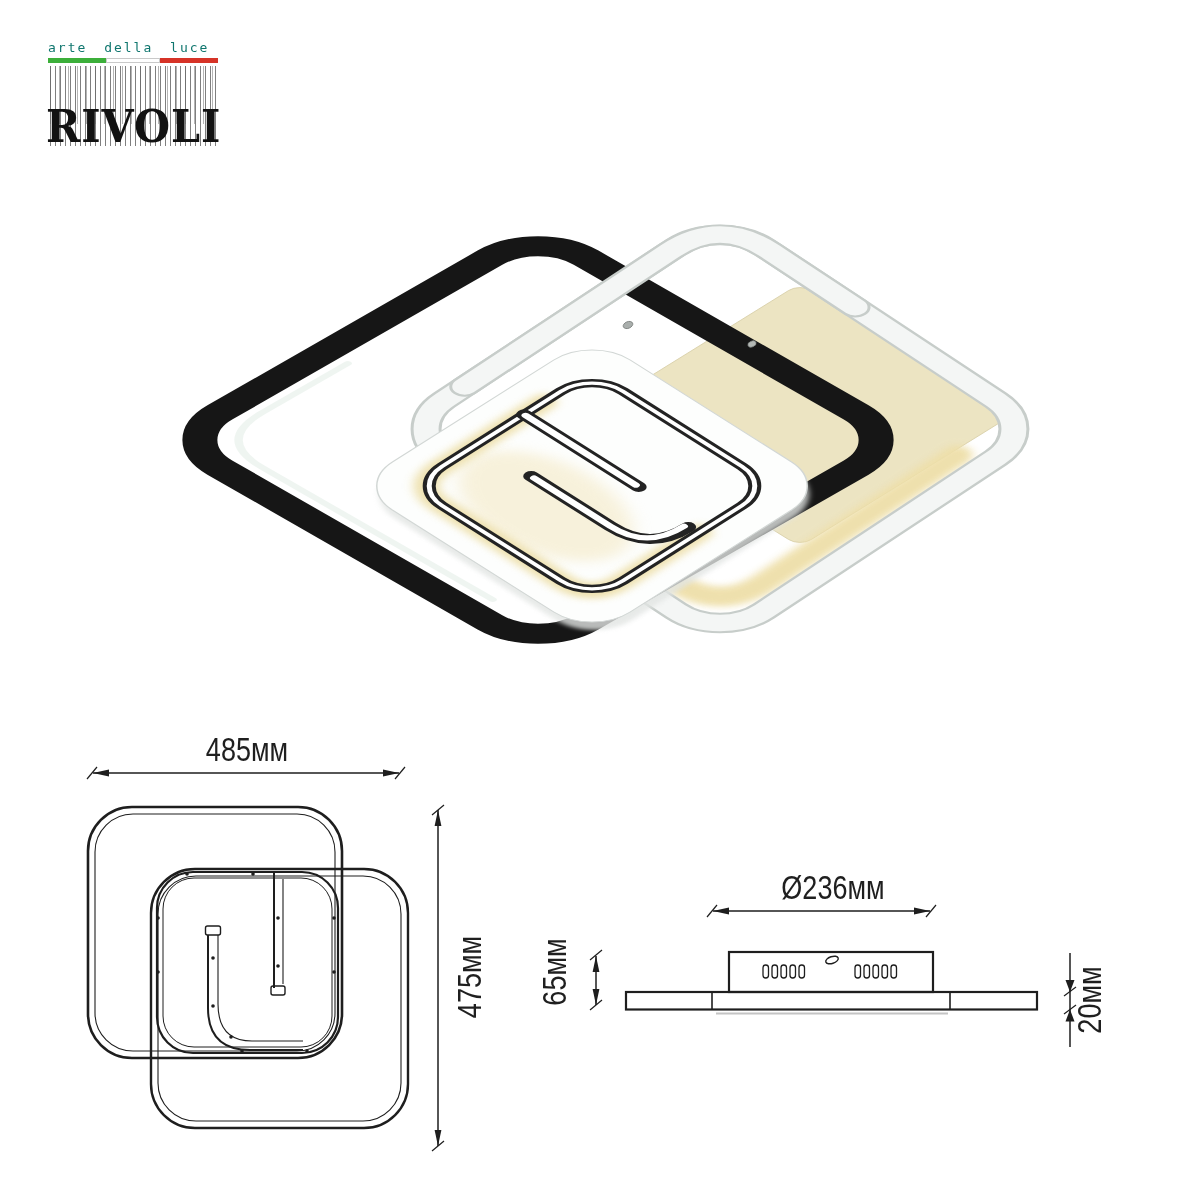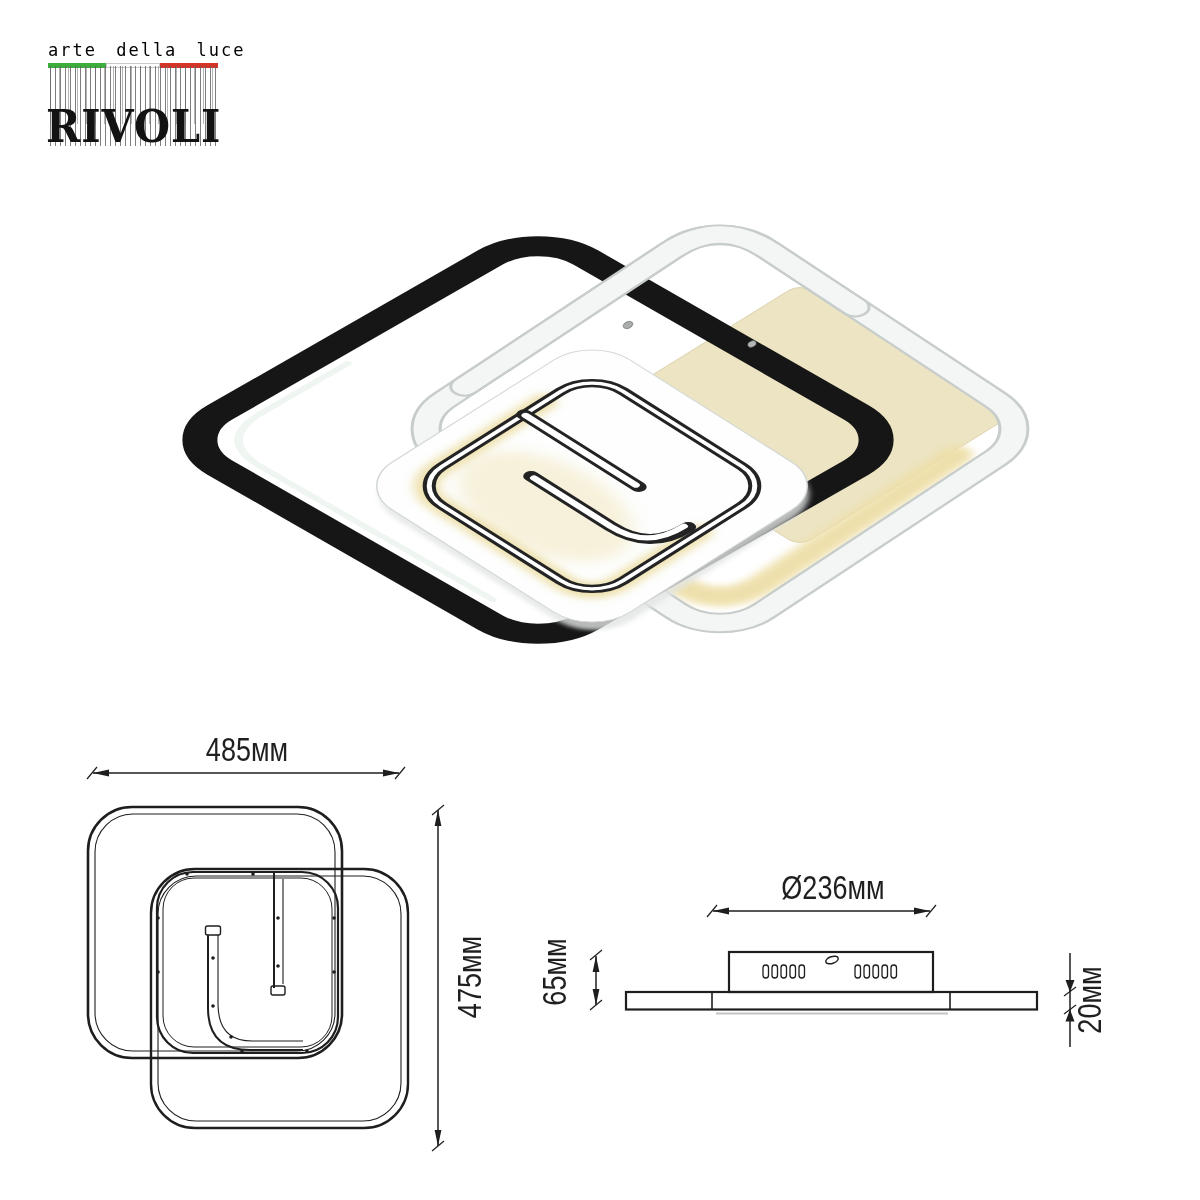--- a/index.html
+++ b/index.html
@@ -1,21 +1,21 @@
 <!DOCTYPE html>
 <html><head>
 <meta charset="utf-8">
 <style>
   html,body{margin:0;padding:0;background:#ffffff;}
   .canvas{position:relative;width:1200px;height:1200px;background:#fff;overflow:hidden;
           font-family:"Liberation Sans",sans-serif;}
   
   .logo{position:absolute;left:46px;top:40px;width:200px;height:130px;}
-  .tagline{font-family:"DejaVu Sans Mono",monospace;font-size:17px;letter-spacing:2px;
-           word-spacing:7px;color:#000000;padding-left:2px;white-space:nowrap;}
+  .tagline{font-family:"DejaVu Sans Mono",monospace;font-size:13px;letter-spacing:2px;
+           word-spacing:7px;color:#0f766e;padding-left:2px;white-space:nowrap;}
   .flag{display:flex;width:170px;height:5px;margin-top:3px;margin-left:2px;}
   .flag span{display:block;height:100%;}
   .fg{width:34%;background:#3caf3a;}
   .fw{width:32%;background:#ffffff;box-shadow:inset 0 0 0 1px #c9c9c9;}
   .fr{width:34%;background:#d63327;}
   .strings{position:absolute;left:4px;top:26px;width:168px;height:80px;
     background-image:
       repeating-linear-gradient(90deg, rgba(95,95,95,.8) 0 1px, transparent 1px 5px),
       repeating-linear-gradient(90deg, rgba(120,120,120,.55) 0 1px, transparent 1px 9px);
     background-size:100% 80px,100% 58px;background-repeat:no-repeat;}

